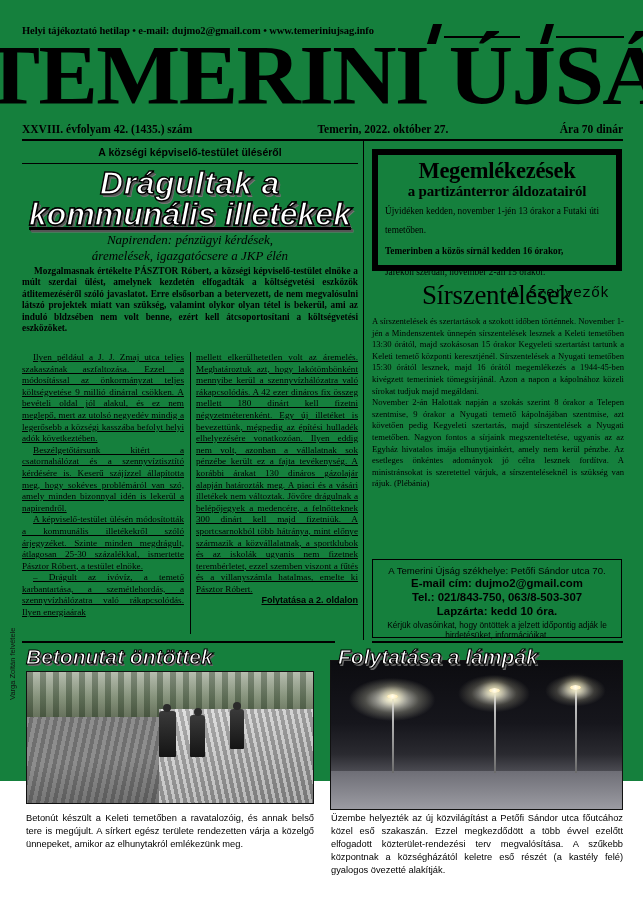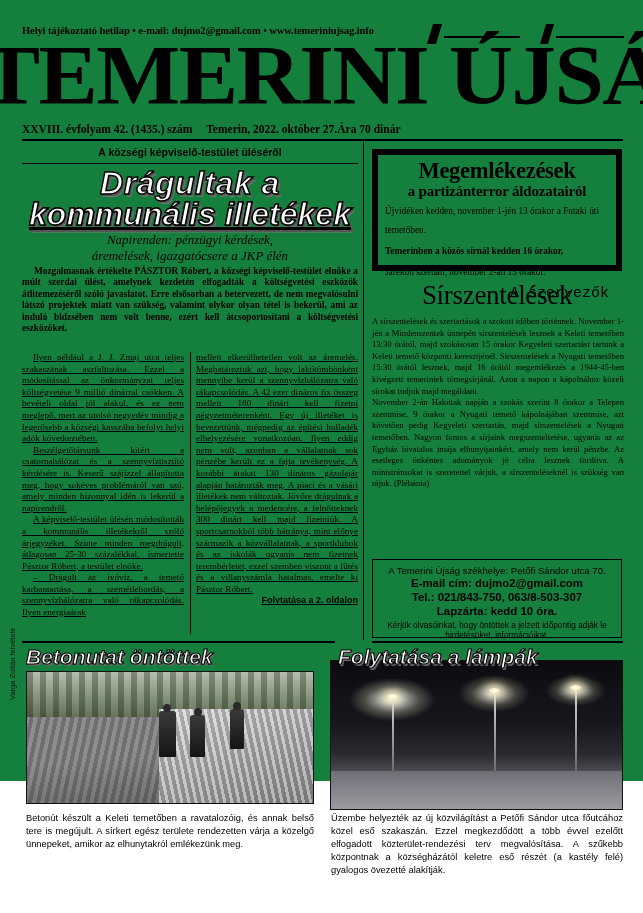--- a/index.html
+++ b/index.html
@@ -85,20 +85,21 @@
   }
 
   .issueline {
     position: absolute;
     left: 22px;
     top: 119px;
     width: 601px;
     height: 20px;
     display: flex;
     align-items: center;
+    justify-content: space-between;
     font-family: "Liberation Serif", serif;
     font-weight: bold;
     font-size: 11.5px;
   }
   .issueline .mid { margin-left: 14px; }
 
   .rule-top {
     position: absolute;
     left: 22px; top: 139px;
     width: 601px; height: 2px;

